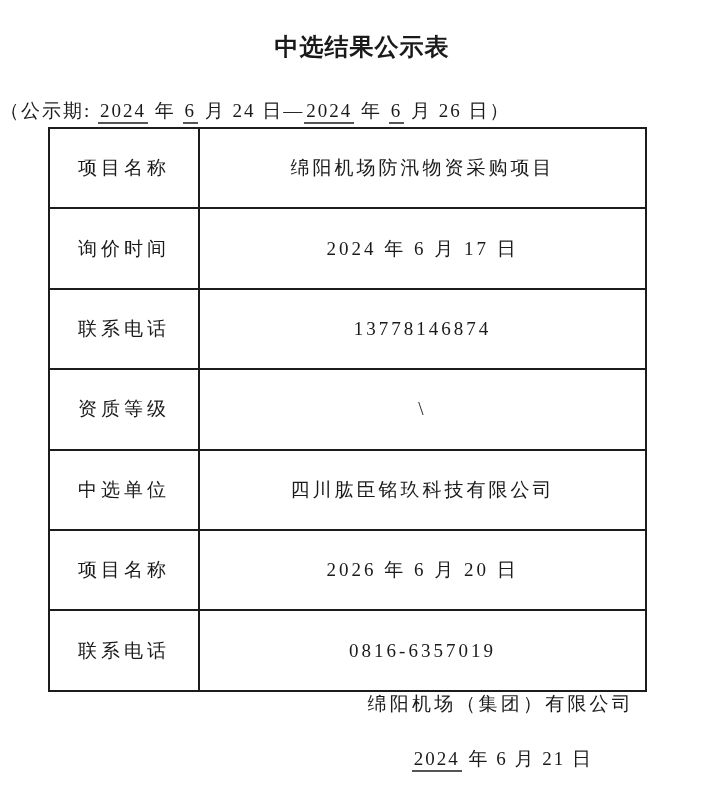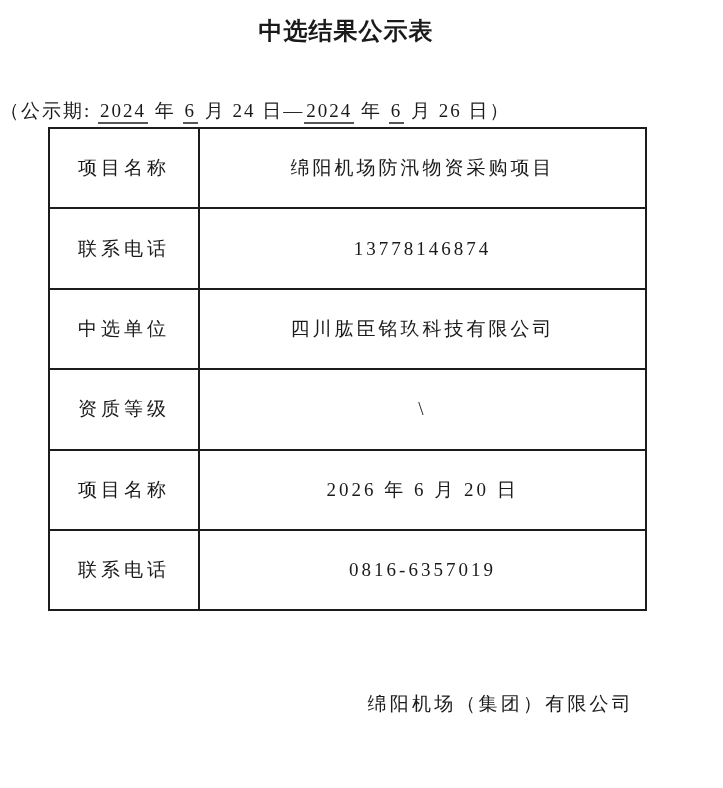--- a/index.html
+++ b/index.html
@@ -15,21 +15,21 @@
     background:#ffffff;
     color:var(--text);
     font-family:"Liberation Serif", serif;
     overflow:hidden;
   }
   .title{
     position:absolute;
     top:15px;
     left:0;
     width:692px;
-    margin:0;
+    margin:16px;
     text-align:center;
     font-family:"Liberation Sans", sans-serif;
     font-weight:bold;
     font-size:24px;
     letter-spacing:1px;
     color:var(--text);
   }
   .notice{
     position:absolute;
     top:98px;
@@ -96,38 +96,43 @@
     <colgroup>
         <col class="c1">
         <col class="c2">
       </colgroup>
     <tbody>
         <tr>
           <td class="label-cell">项目名称</td>
           <td class="value-cell">绵阳机场防汛物资采购项目</td>
         </tr>
         <tr>
+          <td class="label-cell">询价时间</td>
+          <td class="value-cell">2024 年 6 月 17 日</td>
+        </tr>
+        <tr>
           <td class="label-cell">联系电话</td>
           <td class="value-cell">13778146874</td>
         </tr>
         <tr>
+          <td class="label-cell">资质等级</td>
+          <td class="value-cell">\</td>
+        </tr>
+        <tr>
           <td class="label-cell">中选单位</td>
           <td class="value-cell">四川肱臣铭玖科技有限公司</td>
-        </tr>
-        <tr>
-          <td class="label-cell">资质等级</td>
-          <td class="value-cell">\</td>
         </tr>
         <tr>
           <td class="label-cell">项目名称</td>
           <td class="value-cell">2026 年 6 月 20 日</td>
         </tr>
         <tr>
           <td class="label-cell">联系电话</td>
           <td class="value-cell">0816-6357019</td>
         </tr>
       </tbody>
   </table>
 
   <div class="sig">绵阳机场（集团）有限公司</div>
 
+  <div class="date"><span class="u">2024</span><span> 年 6 月 21 日</span></div>
 
 </div>
 
 </body></html>

